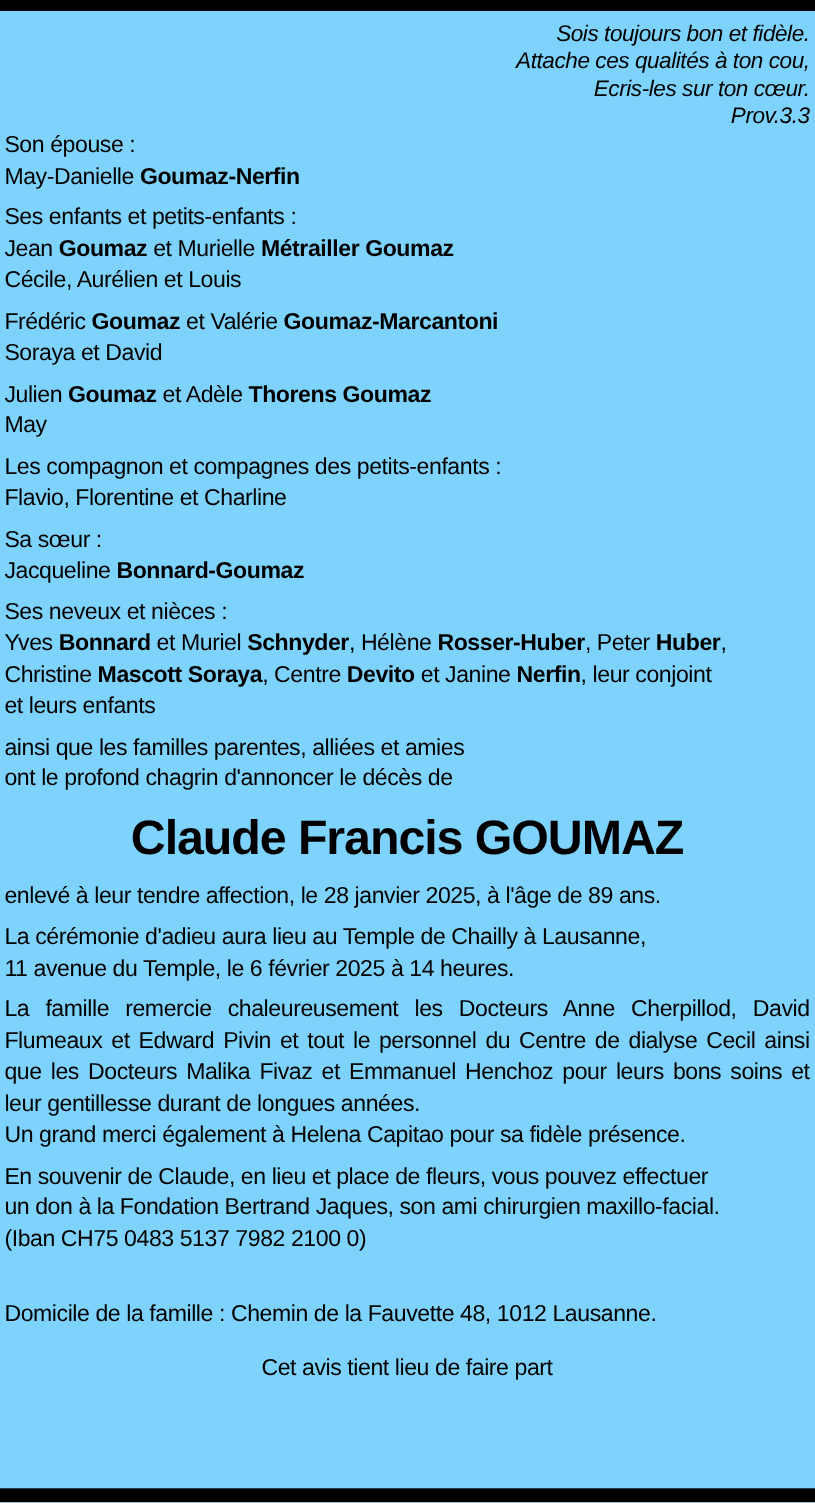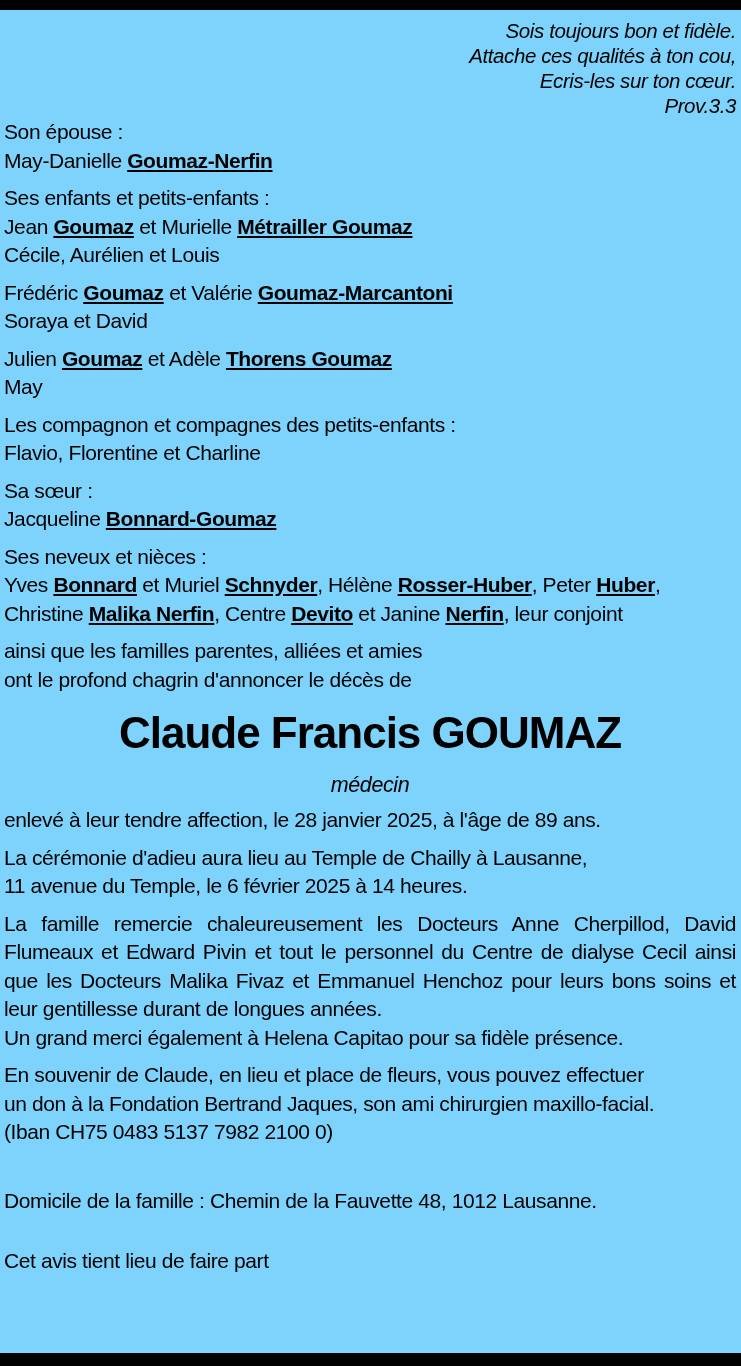--- a/index.html
+++ b/index.html
@@ -32,41 +32,41 @@
   }
   .epigraph {
     text-align: right;
     font-style: italic;
     font-size: 20.5px;
     line-height: 25px;
     margin-top: 8px;
   }
   .rel-section { margin-bottom: 9px; }
   .line { white-space: nowrap; }
-  .b { font-weight: 700; text-decoration: underline; }
+  .b { font-weight: 700; }
   .name-block { margin: 0 0 8px 0; text-align: center; }
   .deceased-name {
     margin: 12px;
     font-size: 44px;
     line-height: 54px;
     font-weight: 700;
     letter-spacing: -1px;
     white-space: nowrap;
   }
   .deceased-title {
     font-style: italic;
     font-size: 21.5px;
     line-height: 26px;
   }
   .para { margin: 0 0 9px 0; }
   .just { text-align: justify; }
   .address-line { margin-top: 40px; }
   .footer-line {
-    margin-top: 32px;
-    text-align: left;
+    margin-top: 20px;
+    text-align: center;
   }
 </style>
 </head>
 <body>
 
 <div class="page">
   <div class="bar top"></div>
 
   <div class="content">
 
@@ -105,31 +105,31 @@
     </div>
 
     <div class="rel-section">
       <div class="line"><span>Sa sœur :</span></div>
       <div class="line"><span>Jacqueline </span><span class="b">Bonnard-Goumaz</span></div>
     </div>
 
     <div class="rel-section">
       <div class="line"><span>Ses neveux et nièces :</span></div>
       <div class="line"><span>Yves </span><span class="b">Bonnard</span><span> et Muriel </span><span class="b">Schnyder</span><span>, Hélène </span><span class="b">Rosser-Huber</span><span>, Peter </span><span class="b">Huber</span><span>,</span></div>
-      <div class="line"><span>Christine </span><span class="b">Malika Nerfin</span><span>, Centre </span><span class="b">Devito</span><span> et Janine </span><span class="b">Nerfin</span><span>, leur conjoint</span></div>
+      <div class="line"><span>Christine </span><span class="b">Mascott Soraya</span><span>, Centre </span><span class="b">Devito</span><span> et Janine </span><span class="b">Nerfin</span><span>, leur conjoint</span></div>
+      <div class="line"><span>et leurs enfants</span></div>
     </div>
 
     <div class="rel-section">
       <div class="line"><span>ainsi que les familles parentes, alliées et amies</span></div>
       <div class="line"><span>ont le profond chagrin d'annoncer le décès de</span></div>
     </div>
 
     <div class="name-block">
       <h1 class="deceased-name">Claude Francis GOUMAZ</h1>
-      <div class="deceased-title">médecin</div>
     </div>
 
     <p class="para">enlevé à leur tendre affection, le 28 janvier 2025, à l'âge de 89 ans.</p>
 
     <div class="para">
       <div class="line">La cérémonie d'adieu aura lieu au Temple de Chailly à Lausanne,</div>
       <div class="line">11 avenue du Temple, le 6 février 2025 à 14 heures.</div>
     </div>
 
     <div class="para">

